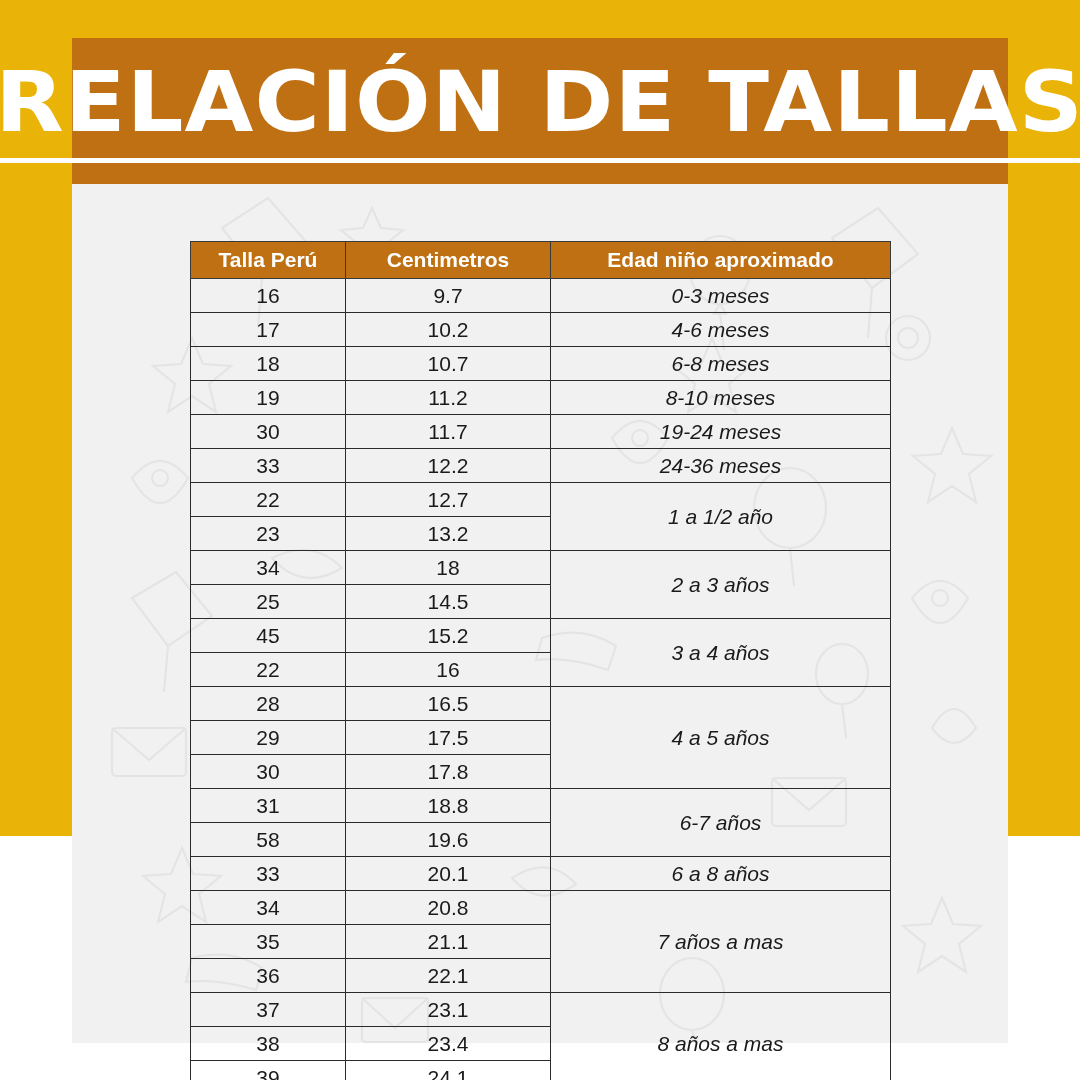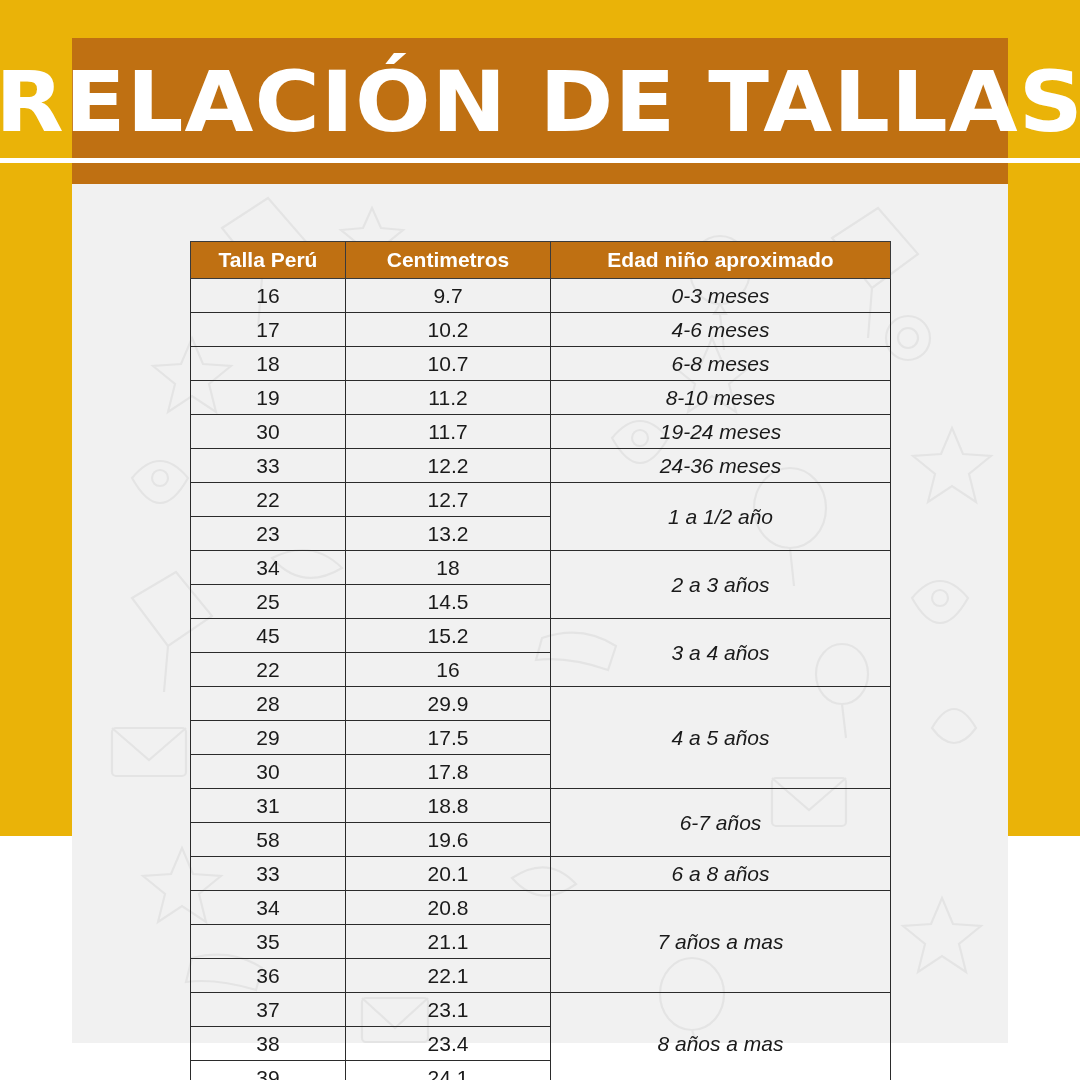--- a/index.html
+++ b/index.html
@@ -238,21 +238,21 @@
           <td>45</td>
           <td>15.2</td>
           <td class="age-cell" rowspan="2">3 a  4 años</td>
         </tr>
         <tr>
           <td>22</td>
           <td>16</td>
         </tr>
         <tr>
           <td>28</td>
-          <td>29.9</td>
+          <td>16.5</td>
           <td class="age-cell" rowspan="3">4  a  5 años</td>
         </tr>
         <tr>
           <td>29</td>
           <td>17.5</td>
         </tr>
         <tr>
           <td>30</td>
           <td>17.8</td>
         </tr>

